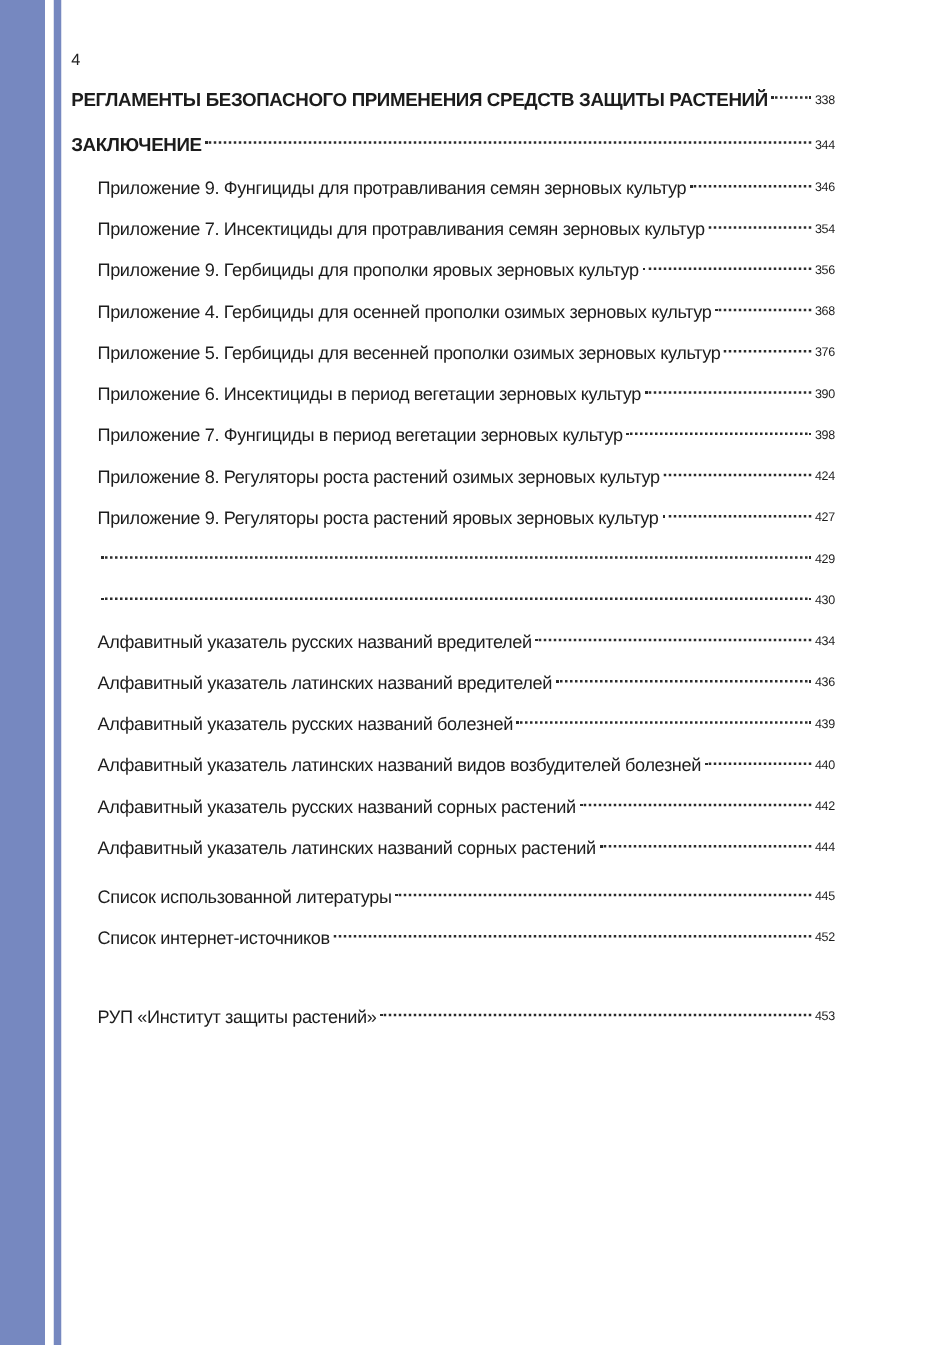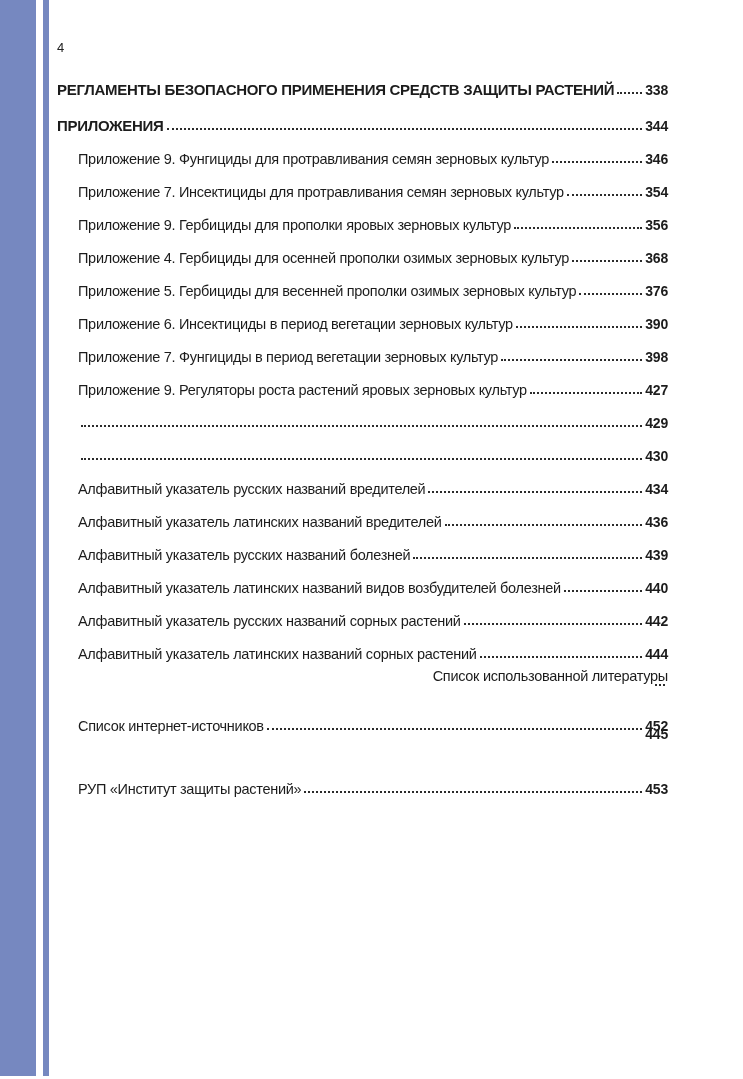--- a/index.html
+++ b/index.html
@@ -23,67 +23,66 @@
   
   .folio{
     position:absolute;left:57px;top:40px;
     font-size:13px;letter-spacing:-0.2px;color:#222;
   }
   
   .toc{
     position:absolute;left:57px;right:75px;top:62px;
   }
   .row{
-    display:flex;align-items:flex-end;
+    display:flex;align-items:center;
     height:33px;
     font-size:14.5px;
     letter-spacing:-0.3px;
     white-space:nowrap;
   }
   .row.heading{
     height:36px;
     font-weight:bold;
     font-size:15px;
   }
   .row.indent{padding-left:21px;}
-  .row.gap-small{margin-top:6px;flex-direction:column;}
+  .row.gap-small{margin-top:6px;}
   .row.gap-large{margin-top:30px;}
   .row .label{flex:0 0 auto;}
   .row .leader{
     flex:1 1 auto;
     border-bottom:2px dotted #2b2b2b;
     margin:0 3px 4px 3px;
     min-width:10px;
   }
   .row .pg{
     flex:0 0 auto;
-    font-weight:bold;
-    font-size:14px;
+    font-weight:normal;
+    font-size:10px;
     letter-spacing:-0.2px;
-    margin-top:36px;
   }
 </style>
 </head>
 <body>
 
 <div class="side-band"></div>
 <div class="side-line"></div>
 
 <div class="folio">4</div>
 
 <div class="toc" id="toc">
   <div class="row heading">
     <span class="label">РЕГЛАМЕНТЫ БЕЗОПАСНОГО ПРИМЕНЕНИЯ СРЕДСТВ ЗАЩИТЫ РАСТЕНИЙ</span>
     <span class="leader"></span>
     <span class="pg">338</span>
   </div>
 
 
   <div class="row heading">
-    <span class="label">ПРИЛОЖЕНИЯ</span>
+    <span class="label">ЗАКЛЮЧЕНИЕ</span>
     <span class="leader"></span>
     <span class="pg">344</span>
   </div>
 
   <div class="row item indent">
     <span class="label">Приложение 9. Фунгициды для протравливания семян зерновых культур</span>
     <span class="leader"></span>
     <span class="pg">346</span>
   </div>
 
@@ -116,20 +115,25 @@
     <span class="leader"></span>
     <span class="pg">390</span>
   </div>
 
   <div class="row item indent">
     <span class="label">Приложение 7. Фунгициды в период вегетации зерновых культур</span>
     <span class="leader"></span>
     <span class="pg">398</span>
   </div>
 
+  <div class="row item indent">
+    <span class="label">Приложение 8. Регуляторы роста растений озимых зерновых культур</span>
+    <span class="leader"></span>
+    <span class="pg">424</span>
+  </div>
 
   <div class="row item indent">
     <span class="label">Приложение 9. Регуляторы роста растений яровых зерновых культур</span>
     <span class="leader"></span>
     <span class="pg">427</span>
   </div>
 
   <div class="row item indent">
     <span class="leader"></span>
     <span class="pg">429</span>

